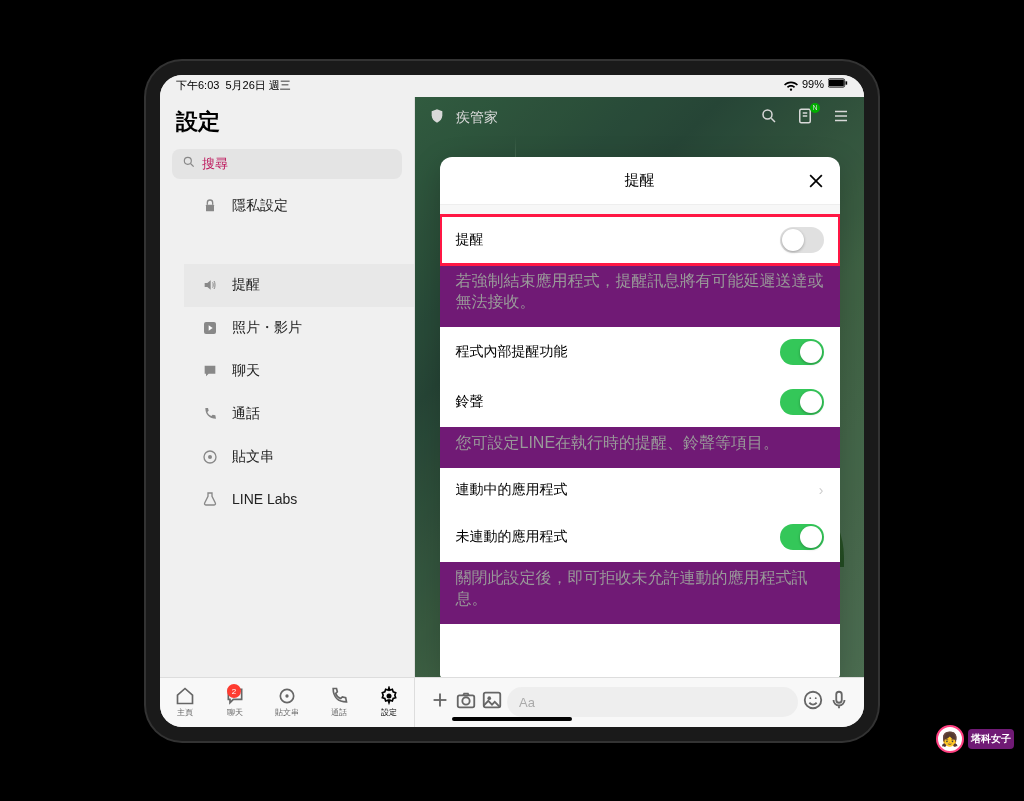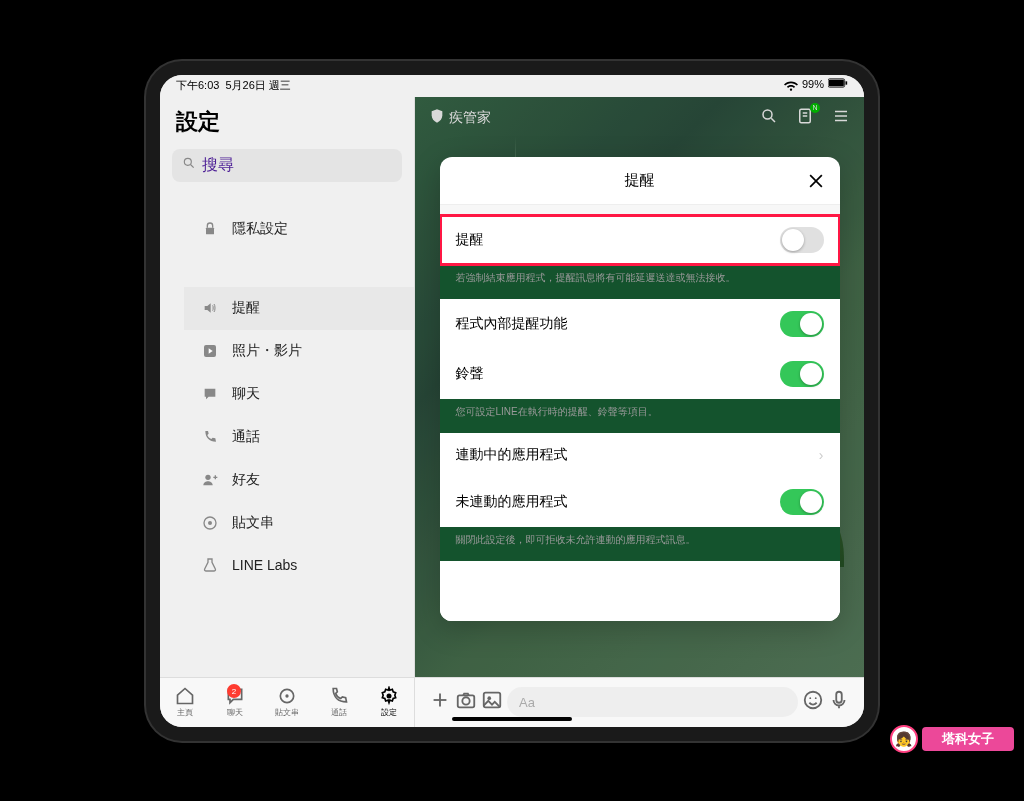--- a/index.html
+++ b/index.html
@@ -13,31 +13,31 @@
 .status-bar { height: 22px; display: flex; justify-content: space-between; align-items: center; padding: 0 16px; font-size: 11px; color: #000; background: #f0f0f0; }
 .status-left { display: flex; gap: 6px; }
 .status-right { display: flex; gap: 4px; align-items: flex-start; }
 
 
 .main-area { display: flex; height: calc(100% - 22px - 50px); }
 
 
 .sidebar { width: 255px; background: #f0f0f0; border-right: 1px solid #ddd; display: flex; flex-direction: column; }
 .sidebar-header { padding: 10px 16px 6px; font-size: 22px; font-weight: 600; }
-.search-box { margin: 6px 12px 26px; background: #e4e4e4; border-radius: 8px; padding: 6px 10px; display: flex; align-items: center; gap: 6px; color: #4c1d95; font-size: 16px; }
+.search-box { margin: 6px 12px 6px; background: #e4e4e4; border-radius: 8px; padding: 6px 10px; display: flex; align-items: center; gap: 6px; color: #be185d; font-size: 13px; }
 .sidebar-list { flex: 1; overflow-y: auto; margin-left: 24px; }
 .sidebar-item { display: flex; align-items: center; gap: 12px; padding: 12px 18px; font-size: 14px; color: #222; border-bottom: 1px solid transparent; cursor: pointer; }
 .sidebar-item.selected { background: #e8e8e8; }
 .sidebar-item .icon { width: 18px; display: inline-flex; color: #666; }
 .sidebar-gap { height: 18px; }
 
 
 .chat-area { flex: 1; position: relative; background: linear-gradient(135deg, #3a6b4a 0%, #2d5240 30%, #4a7350 60%, #5a8060 100%); overflow: hidden; }
 .chat-header { position: absolute; top: 0; left: 0; right: 0; height: 42px; display: flex; align-items: center; justify-content: space-between; padding: 0 14px; color: #fff; z-index: 2; }
-.chat-header-left { display: flex; align-items: center; gap: 4px; font-size: 14px; }
+.chat-header-left { display: flex; align-items: center; gap: 11px; font-size: 14px; }
 .chat-header-right { display: flex; gap: 18px; align-items: center; }
 .chat-header-right svg { width: 18px; height: 18px; }
 .badge-n { position: relative; }
 .badge-n::after { content: "N"; position: absolute; top: -4px; right: -6px; background: #0c0; color: #fff; font-size: 7px; border-radius: 50%; width: 10px; height: 10px; display: flex; align-items: center; justify-content: center; }
 
 
 .flower { position: absolute; width: 30px; height: 30px; background: radial-gradient(circle, #fff 30%, #e8f0e8 60%, transparent 70%); border-radius: 50%; opacity: 0.8; }
 .rain { position: absolute; width: 1px; height: 40px; background: linear-gradient(transparent, rgba(200,230,200,.4)); }
 .bear { position: absolute; bottom: 20px; right: 30px; width: 140px; height: 160px; }
 .bear-head { width: 80px; height: 75px; background: #6b4226; border-radius: 50%; position: absolute; top: 30px; left: 30px; }
@@ -48,21 +48,21 @@
 
 .modal-overlay { position: absolute; inset: 0; background: rgba(0,0,0,.15); display: flex; align-items: flex-start; justify-content: center; z-index: 10; padding-top: 60px; }
 .modal { width: 400px; background: #fff; border-radius: 12px; overflow: hidden; box-shadow: 0 8px 30px rgba(0,0,0,.2); }
 .modal-header { height: 48px; display: flex; align-items: center; justify-content: center; position: relative; border-bottom: 1px solid #eee; }
 .modal-title { font-size: 15px; font-weight: 500; }
 .modal-close { position: absolute; right: 14px; top: 14px; width: 20px; height: 20px; cursor: pointer; }
 .modal-body { background: #f7f7f7; }
 .modal-section { background: #fff; margin-bottom: 0; }
 .modal-row { display: flex; align-items: center; justify-content: space-between; padding: 12px 16px; font-size: 14px; min-height: 44px; }
 .modal-row.highlighted { outline: 3px solid #ff1744; outline-offset: -2px; }
-.modal-hint { padding: 6px 16px 14px; font-size: 10px; color: #999; background: #14532d; }
+.modal-hint { padding: 6px 16px 14px; font-size: 16px; color: #999; background: #701a75; }
 .chevron { color: #ccc; font-size: 14px; }
 
 
 .toggle { width: 44px; height: 26px; border-radius: 13px; position: relative; cursor: pointer; transition: background .2s; }
 .toggle.off { background: #e0e0e0; }
 .toggle.on { background: #34c759; }
 .toggle::after { content: ""; position: absolute; width: 22px; height: 22px; background: #fff; border-radius: 50%; top: 2px; box-shadow: 0 1px 3px rgba(0,0,0,.3); transition: left .2s; }
 .toggle.off::after { left: 2px; }
 .toggle.on::after { left: 20px; }
 
@@ -73,21 +73,21 @@
 .tab-item.active { color: #000; }
 .tab-item svg { width: 20px; height: 20px; }
 .tab-badge { position: absolute; top: -2px; right: 4px; background: #ff3b30; color: #fff; font-size: 8px; border-radius: 8px; min-width: 14px; height: 14px; display: flex; align-items: center; justify-content: center; padding: 0 3px; }
 .tab-right { flex: 1; display: flex; align-items: center; gap: 4px; padding: 0 14px; }
 .tab-right .input-area { flex: 1; background: #eee; border-radius: 18px; height: 30px; display: flex; align-items: center; padding: 0 12px; color: #aaa; font-size: 13px; }
 .home-indicator { position: absolute; bottom: 6px; left: 50%; transform: translateX(-50%); width: 120px; height: 4px; background: #000; border-radius: 2px; z-index: 20; }
 
 
 .watermark { position: absolute; bottom: 48px; right: 10px; display: flex; align-items: center; gap: 4px; z-index: 30; }
 .watermark-avatar { width: 28px; height: 28px; border-radius: 50%; background: #fff; border: 2px solid #ff4081; display: flex; align-items: center; justify-content: center; font-size: 14px; }
-.watermark-text { background: #ec4899; color: #fff; padding: 3px 20px; border-radius: 4px; font-size: 13px; font-weight: 600; }
+.watermark-text { background: #701a75; color: #fff; padding: 3px 3px; border-radius: 4px; font-size: 10px; font-weight: 600; }
 
 svg { fill: currentColor; }
 </style>
 </head>
 <body>
 
 <div class="ipad-frame">
   <div class="ipad-screen">
 
     <div class="status-bar">
@@ -157,30 +157,20 @@
               </span>
             <span>聊天</span>
           </div>
           <div class="sidebar-item">
             <span class="icon">
                 <svg viewBox="0 0 24 24" width="16" height="16">
                   <path d="M5 3c0 10 6 16 16 16l-1-5-4-1-2 2c-3-1-5-3-6-6l2-2-1-4z" fill="#888"></path>
                 </svg>
               </span>
             <span>通話</span>
-          </div>
-          <div class="sidebar-item">
-            <span class="icon">
-                <svg viewBox="0 0 24 24" width="16" height="16">
-                  <circle cx="9" cy="8" r="4" fill="#888"></circle>
-                  <path d="M2 20c0-4 4-6 7-6s7 2 7 6" fill="#888"></path>
-                  <path d="M17 8h6M20 5v6" stroke="#888" stroke-width="2"></path>
-                </svg>
-              </span>
-            <span>好友</span>
           </div>
           <div class="sidebar-item">
             <span class="icon">
                 <svg viewBox="0 0 24 24" width="16" height="16">
                   <circle cx="12" cy="12" r="9" fill="none" stroke="#888" stroke-width="2"></circle>
                   <circle cx="12" cy="12" r="3" fill="#888"></circle>
                 </svg>
               </span>
             <span>貼文串</span>
           </div>

